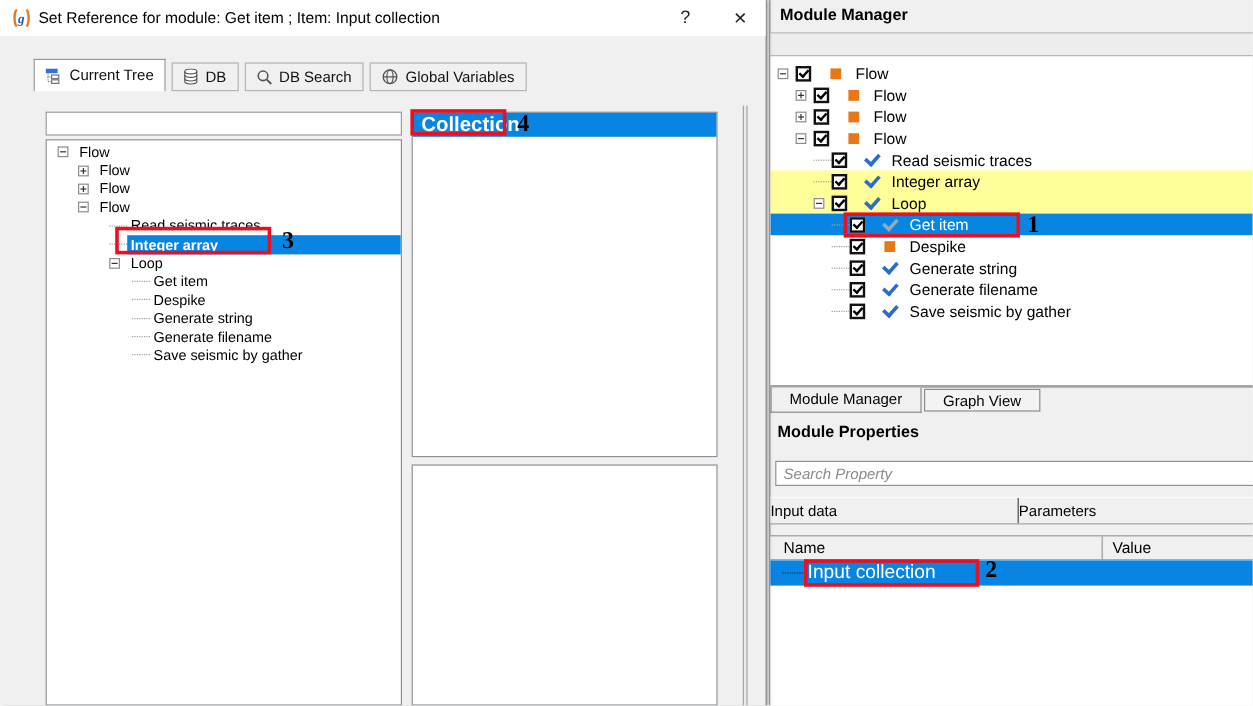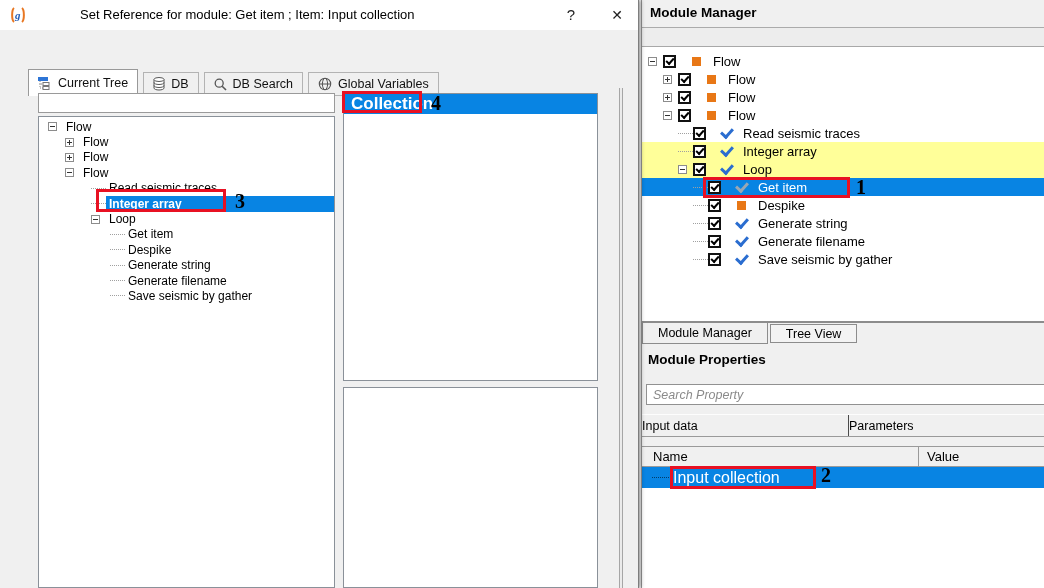--- a/index.html
+++ b/index.html
@@ -6,29 +6,29 @@
   html,body { width:1044px; height:588px; overflow:hidden; background:#fff;
               font-family:"Liberation Sans", sans-serif; }
   .screen { position:relative; width:1044px; height:588px; background:#f0f0f0; }
 
   
   .dialog { position:absolute; left:0; top:0; width:639px; height:588px;
             background:#f0f0f0; border-right:1px solid #7e7e7e;
             box-shadow:2px 0 4px rgba(0,0,0,.35); z-index:5; }
   .titlebar { position:absolute; left:0; top:0; width:100%; height:30px; background:#fff; }
   .logo { position:absolute; left:9px; top:6px; width:18px; height:18px; }
-  .wtitle { position:absolute; left:32px; top:0; line-height:30px; font-size:13px; color:#000;margin-left:48px; }
+  .wtitle { position:absolute; left:32px; top:0; line-height:30px; font-size:13px; color:#000; }
   .tb-btn { position:absolute; top:0; height:30px; text-align:center; line-height:30px;
             color:#222; cursor:default; }
   .btn-help { left:552px; width:38px; font-size:15px; }
   .btn-close { left:596px; width:42px; font-size:14px; }
 
   .tabbar { position:absolute; left:28px; top:49px; display:flex; align-items:flex-end; gap:5px; }
   .tab { height:24px; padding:0 9px; display:flex; align-items:center; gap:6px;
-         background:#f0f0f0; border:1px solid #b3b3b3; font-size:12.5px; color:#111;margin-top:20px; }
+         background:#f0f0f0; border:1px solid #b3b3b3; font-size:12.5px; color:#111; }
   .tab.active { height:27px; background:#fff; border-color:#999; border-bottom:none; }
   .tab svg { display:block; }
 
   .groove { position:absolute; left:619px; top:88px; width:4px; height:500px;
             border-left:1px solid #a6a6a6; border-right:1px solid #a6a6a6; background:#ebebeb; }
 
   .lheader { position:absolute; left:38px; top:93px; width:297px; height:20px;
              background:#fff; border:1px solid #9a9a9a; }
   .ltree { position:absolute; left:38px; top:116px; width:297px; height:472px;
            background:#fff; border:1px solid #8a9199; overflow:hidden; padding-top:2px; }
@@ -313,21 +313,21 @@
         <span class="micon chk"></span>
         <span class="mlabel">Save seismic by gather</span>
       </div>
     </div>
 
     <div class="view-tabs">
       <div class="vtab">
         <span>Module Manager</span>
       </div>
       <div class="vtab inactive">
-        <span>Tree View</span>
+        <span>Graph View</span>
       </div>
     </div>
 
     <div class="props-title">Module Properties</div>
 
     <input class="search" type="text" placeholder="Search Property" style="">
 
     <div class="ptabs">
       <div class="ptab first">
         <span>Input data</span>

